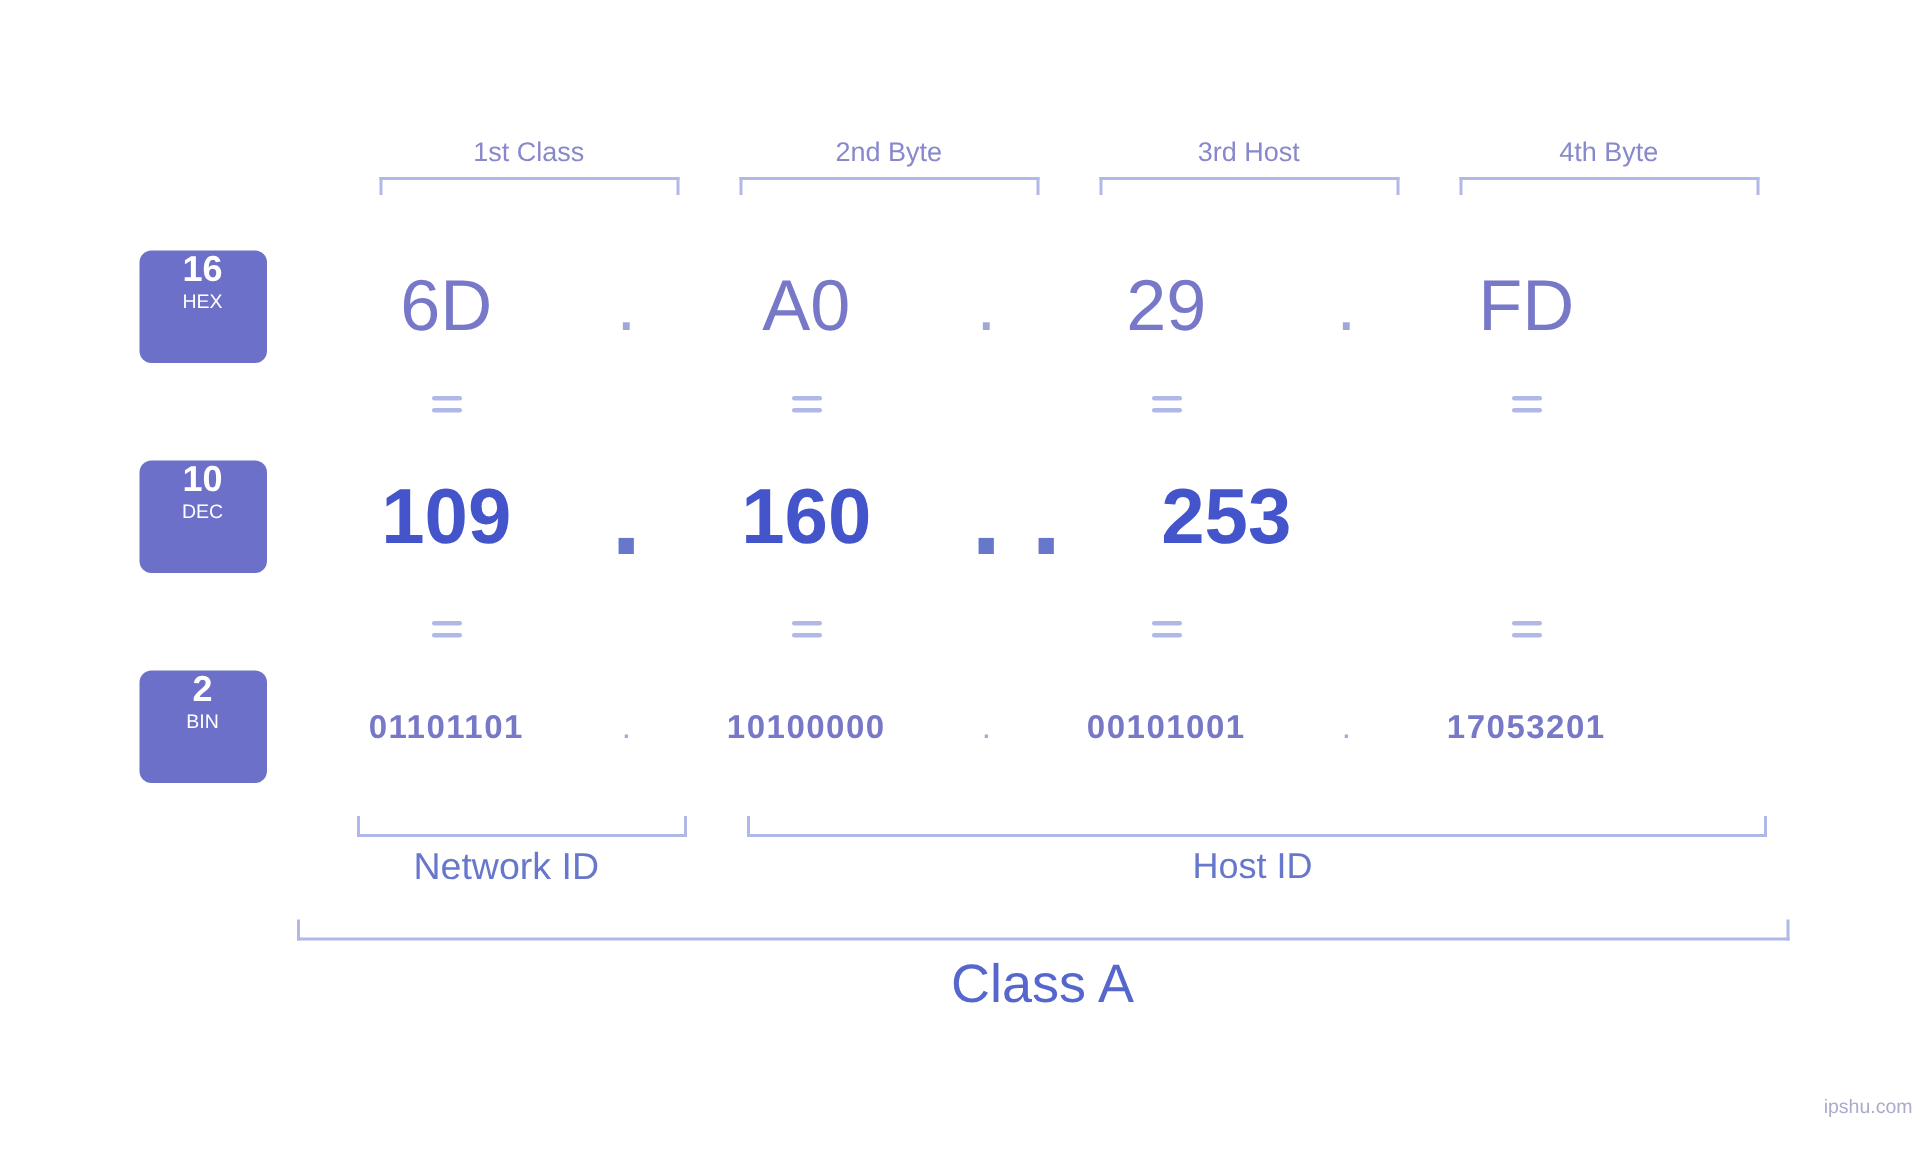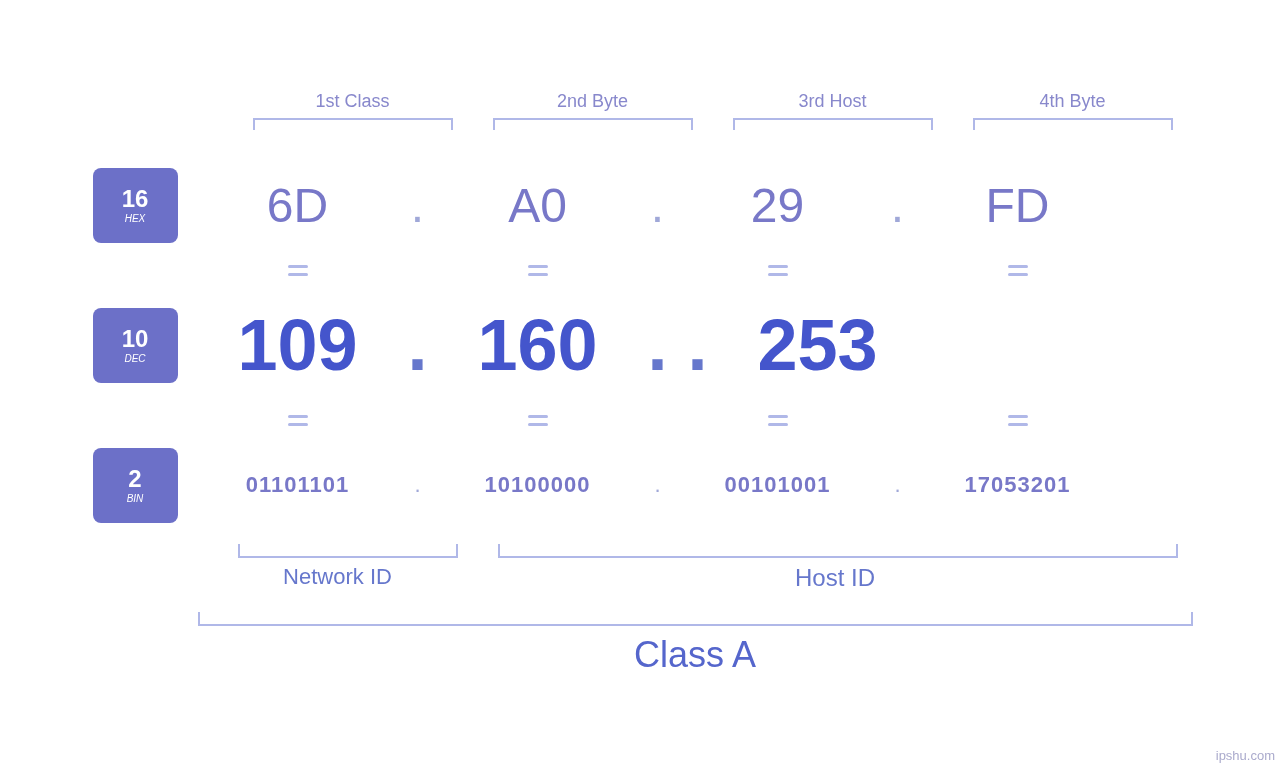--- a/index.html
+++ b/index.html
@@ -59,35 +59,34 @@
     }
 
     .badge {
       width: 85px;
       height: 75px;
       background: #6c70c8;
       border-radius: 8px;
       display: flex;
       flex-direction: column;
       align-items: center;
-      justify-content: center;
+      justify-content: flex-start;
       color: white;
       flex-shrink: 0;
     }
 
     .badge-num {
       font-size: 24px;
       font-weight: bold;
       line-height: 1.1;
     }
 
     .badge-label {
-      font-size: 10px;
+      font-size: 13px;
       font-weight: normal;
-      font-style: italic;
     }
 
     .values-area {
       display: flex;
       align-items: center;
       flex: 1;
       margin-left: 20px;
     }
 
     .byte-value {
@@ -107,21 +106,21 @@
       color: #7878c8;
       font-weight: 300;
     }
     .hex-dot {
       font-size: 48px;
       color: #a0a8d8;
     }
 
     
     .dec-val {
-      font-size: 72px;
+      font-size: 52px;
       color: #4455cc;
       font-weight: 700;
     }
     .dec-dot {
       font-size: 72px;
       color: #6677cc;
       font-weight: 700;
     }
 
     
@@ -214,21 +213,21 @@
 
     .bottom-labels {
       display: flex;
       margin-top: 6px;
     }
 
     .net-label {
       width: 280px;
       text-align: center;
       color: #6677cc;
-      font-size: 22px;
+      font-size: 25px;
       font-weight: 500;
     }
 
     .host-label {
       flex: 1;
       text-align: center;
       color: #6677cc;
       font-size: 24px;
       font-weight: 500;
     }
@@ -251,21 +250,21 @@
     .class-label {
       text-align: center;
       color: #5566cc;
       font-size: 36px;
       font-weight: 500;
     }
 
     
     .watermark {
       position: absolute;
-      bottom: 4px;
+      bottom: 22px;
       right: 10px;
       color: #aaaacc;
       font-size: 13px;
     }
   </style>
 </head>
 <body>
 
 <div class="container">
 

